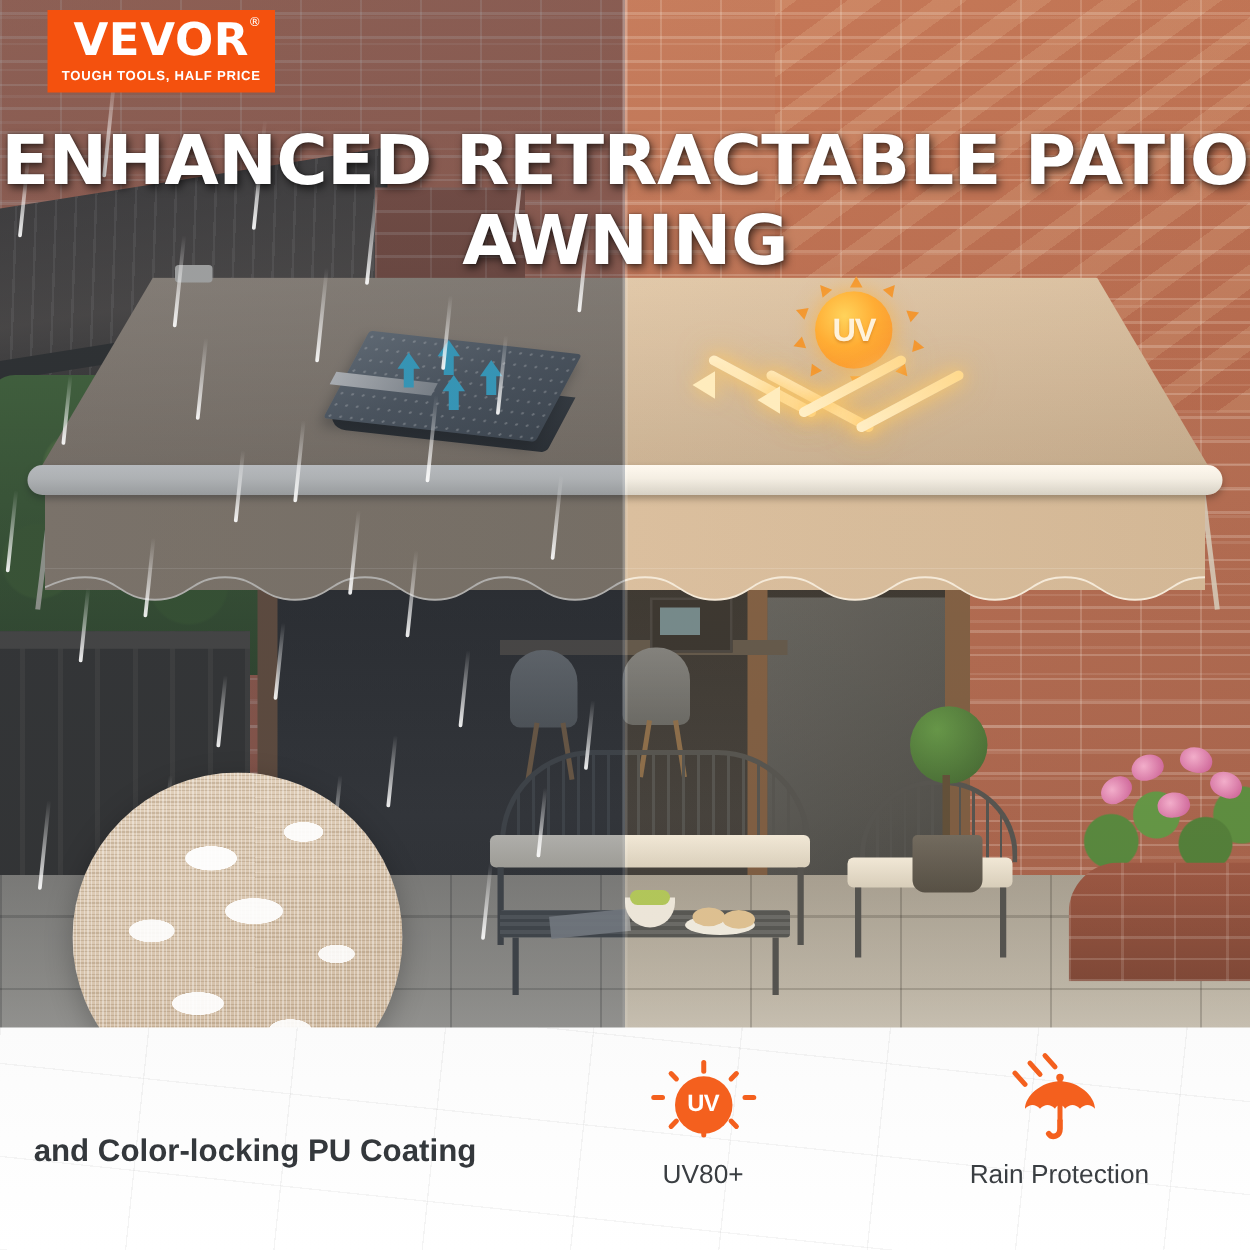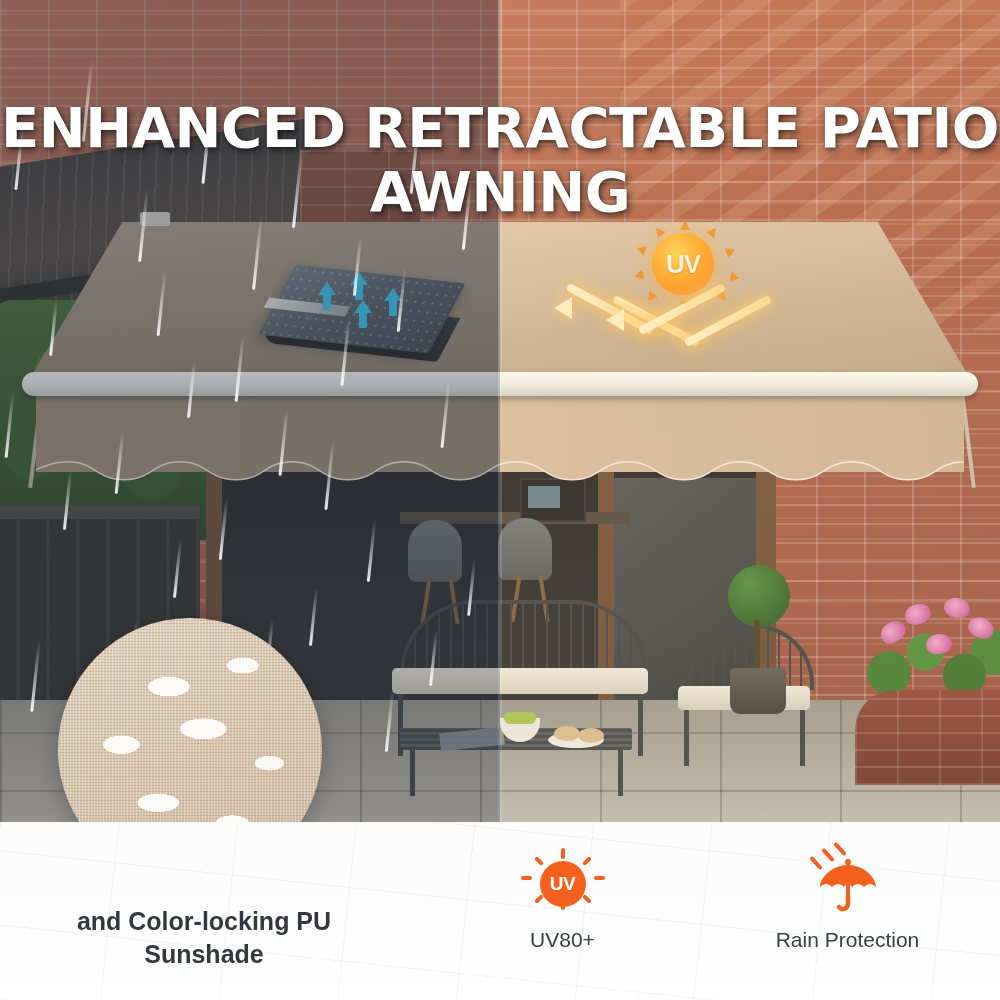--- a/index.html
+++ b/index.html
@@ -404,21 +404,21 @@
     <div class="drop" style="left:282px;top:408px;height:68px;"></div>
     <div class="drop" style="left:370px;top:520px;height:62px;"></div>
     <div class="drop" style="left:190px;top:360px;height:58px;"></div>
   </div>
 
   <div class="fabric"></div>
 
   <div class="bottomband"></div>
 
   <div class="caption">
-    <div>and Color-locking PU Sunshade</div>
+    <div>and Color-locking PU Coating</div>
   </div>
 
   <div class="features">
 
     <div class="feature">
       <div class="feat-icon">
         <div class="sun-ray2" style="width:4px;height:11px;left:50%;margin-left:-2px;top:2px;"></div>
         <div class="sun-ray2" style="width:4px;height:11px;left:50%;margin-left:-2px;bottom:12px;"></div>
         <div class="sun-ray2" style="height:4px;width:11px;top:50%;margin-top:-8px;left:50%;margin-left:-42px;"></div>
         <div class="sun-ray2" style="height:4px;width:11px;top:50%;margin-top:-8px;left:50%;margin-left:31px;"></div>
@@ -445,16 +445,23 @@
             <path d="M34,44 L34,50 C34,56 28,58 25,54" stroke="#F4601E" stroke-width="4.5" fill="none" stroke-linecap="round"></path>
             <circle cx="34" cy="9" r="3" fill="#F4601E"></circle>
           </svg>
         </div>
       </div>
       <div class="feat-label">Rain Protection</div>
     </div>
 
   </div>
 
+  <div class="logo">
+    <div class="logo-word">
+      <span>VEVOR</span>
+      <span class="logo-reg">®</span>
+    </div>
+    <div class="logo-sub">TOUGH TOOLS, HALF PRICE</div>
+  </div>
 
   <div class="headline">ENHANCED RETRACTABLE PATIO AWNING</div>
 
 </div>
 
 </body></html>

